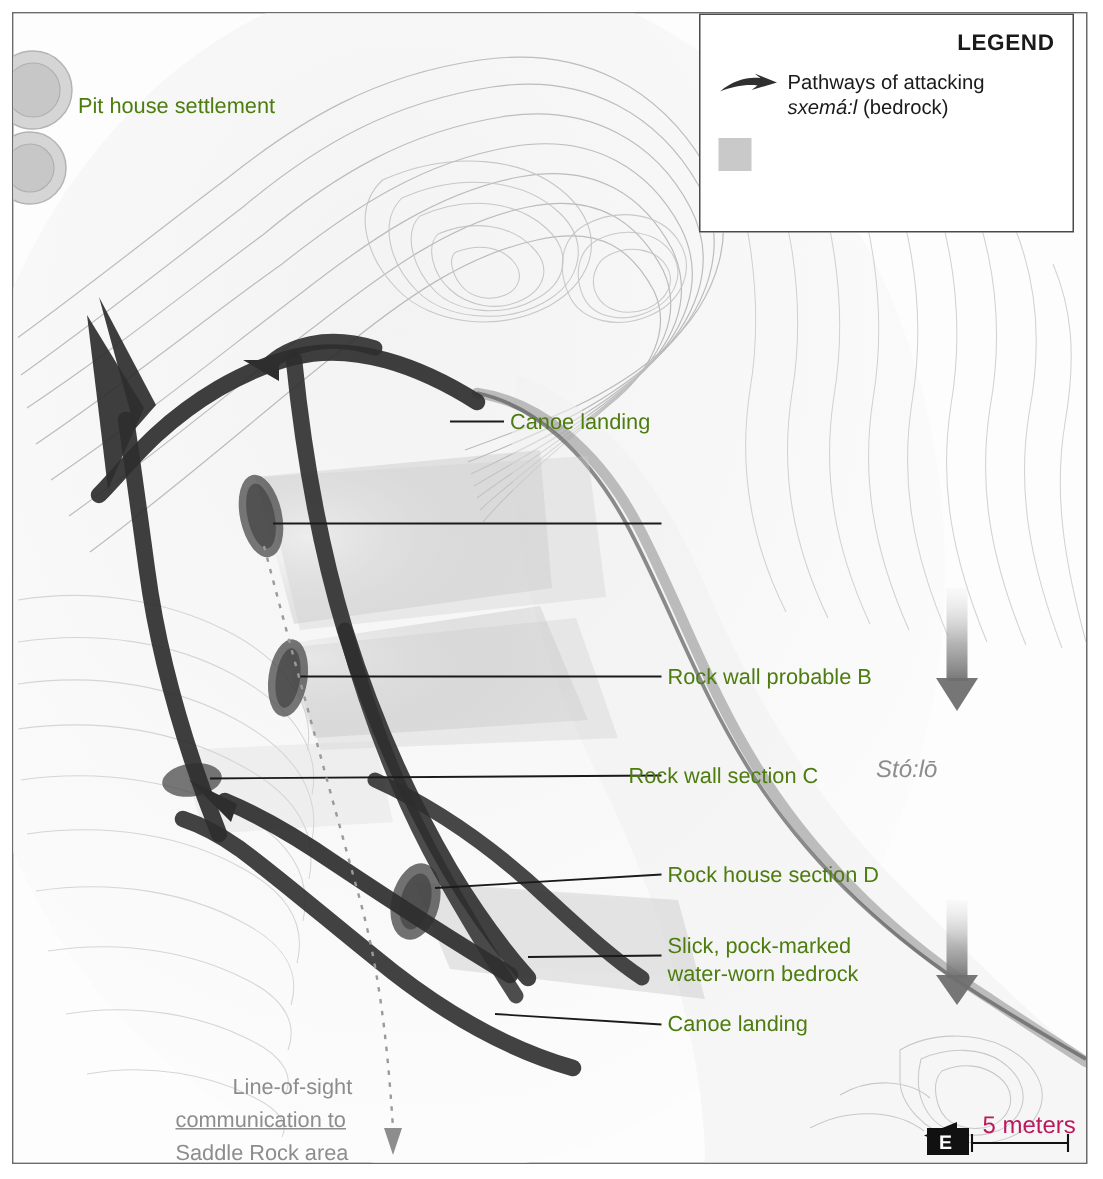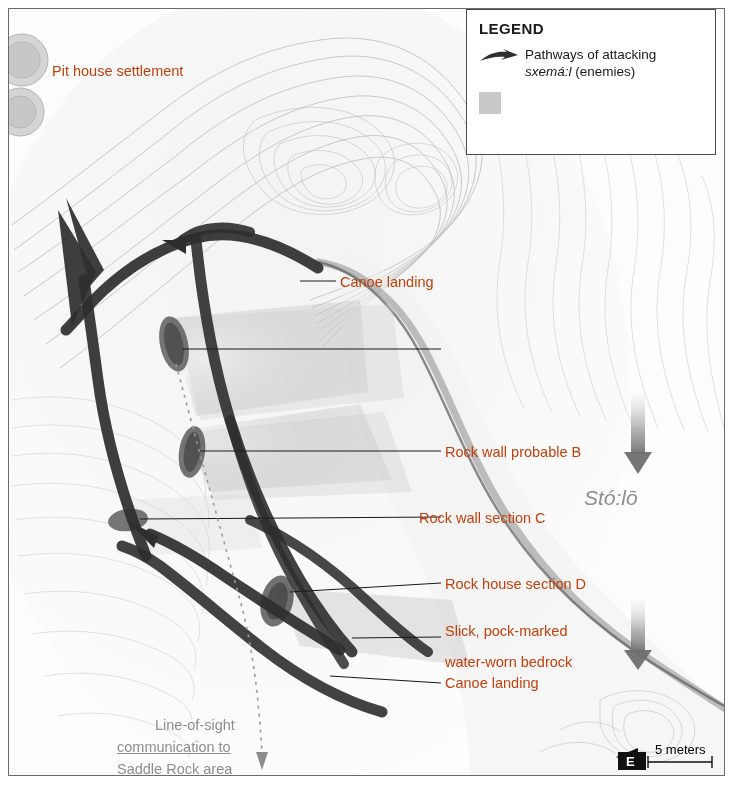--- a/index.html
+++ b/index.html
@@ -44,20 +44,21 @@
     border: 1px solid #4a4a4a;
     box-sizing: border-box;
     padding: 10px 12px;
   }
   .legend-title {
     font-size: 15px;
     font-weight: bold;
     color: #1a1a1a;
     letter-spacing: 0.4px;
     margin-bottom: 10px;
+    text-align: right;
   }
   .legend-row {
     display: flex;
     align-items: flex-start;
     margin-bottom: 9px;
   }
   .legend-symbol {
     width: 46px;
     flex: 0 0 46px;
     display: flex;
@@ -74,34 +75,34 @@
     font-style: italic;
   }
   .swatch {
     width: 22px;
     height: 22px;
     background: #c9c9c9;
   }
   .label {
     position: absolute;
     font-size: 14.5px;
-    color: #c2410c;
+    color: #4d7c0f;
     line-height: 1.25;
     white-space: pre;
   }
   .label-grey {
     color: #8d8d8d;
   }
   .label-italic {
     font-style: italic;
   }
   .scale-text {
     position: absolute;
-    font-size: 13px;
-    color: #000000;
+    font-size: 16px;
+    color: #be185d;
   }
   .north-letter {
     position: absolute;
     font-size: 13px;
     font-weight: bold;
     color: #ffffff;
   }
 </style>
 </head>
 <body>
@@ -302,21 +303,21 @@
     <div class="legend-title">LEGEND</div>
 
     <div class="legend-row">
       <div class="legend-symbol">
         <svg width="40" height="18" viewBox="0 0 40 18">
           <path d="M1,12 C10,4 20,2 28,3 L24,0 L39,6 L22,11 L26,8 C18,7 9,9 1,12 Z" fill="#2f2f2f"></path>
         </svg>
       </div>
       <div class="legend-text">
         <span>Pathways of attacking</span><br>
-        <span class="ital">sxemá:l</span><span> (enemies)</span>
+        <span class="ital">sxemá:l</span><span> (bedrock)</span>
       </div>
     </div>
 
     <div class="legend-row">
       <div class="legend-symbol">
         <div class="swatch"></div>
       </div>
     </div>
   </div>
 
@@ -325,25 +326,25 @@
   <div class="label" style="left:340px; top:273px;">Canoe landing</div>
 
 
   <div class="label" style="left:445px; top:443px;">Rock wall probable B</div>
 
   <div class="label" style="left:419px; top:509px;">Rock wall section C</div>
 
   <div class="label" style="left:445px; top:575px;">Rock house section D</div>
 
   <div class="label" style="left:445px; top:622px;">Slick, pock-marked</div>
-  <div class="label" style="left:445px; top:641px;margin-top:12px;">water-worn bedrock</div>
+  <div class="label" style="left:445px; top:641px;">water-worn bedrock</div>
 
   <div class="label" style="left:445px; top:674px;">Canoe landing</div>
 
-  <div class="label label-grey label-italic" style="left:584px; top:485px; font-size:21px;">Stó:lō</div>
+  <div class="label label-grey label-italic" style="left:584px; top:504px; font-size:16px;">Stó:lō</div>
 
   <div class="label label-grey" style="left:155px; top:716px;">Line-of-sight</div>
   <div class="label label-grey" style="left:117px; top:738px;text-decoration:underline;">communication to</div>
   <div class="label label-grey" style="left:117px; top:760px;">Saddle Rock area</div>
 
   <div class="scale-text" style="left:655px; top:742px;">5 meters</div>
 
   <div class="north-letter" style="left:626px; top:754px;">E</div>
 
 </div>

